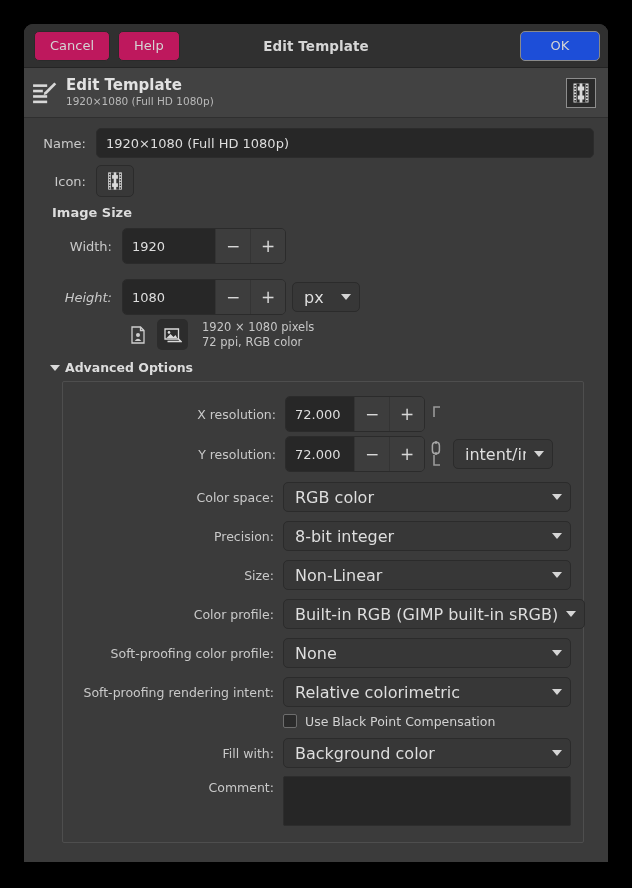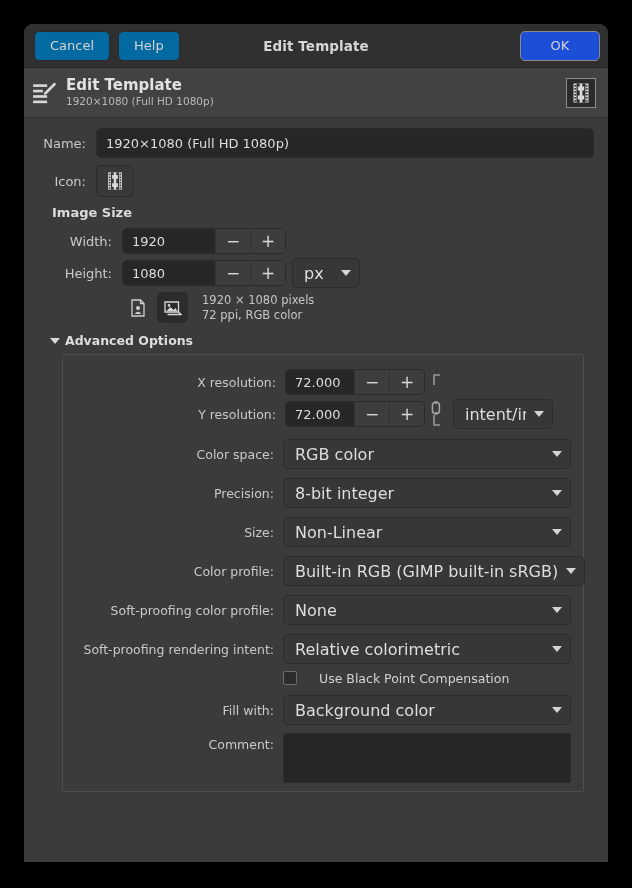--- a/index.html
+++ b/index.html
@@ -39,21 +39,21 @@
     color: #d6d6d6;
     letter-spacing: .1px;
     pointer-events: none;
   }
   .hb-btn {
     position: relative;
     z-index: 2;
     height: 30px;
     padding: 0 15px;
     border-radius: 5px;
-    background: #0369a1;
+    background: #be185d;
     border: 1px solid #2a2a2a;
     color: #d4d4d4;
     font-size: 13px;
     display: flex;
     align-items: center;
     justify-content: center;
     cursor: pointer;
   }
   .hb-btn.cancel { margin-left: 2px; }
   .hb-btn.help { margin-left: 8px; }
@@ -112,21 +112,21 @@
 
   
   .section-title {
     font-size: 13px; font-weight: bold; color: #dcdcdc;
     margin: 8px 0 8px 14px;
   }
 
   
   .spin {
     display: flex; align-items: stretch;
-    height: 26px;
+    height: 36px;
     border-radius: 5px;
     overflow: hidden;
     border: 1px solid #2b2b2b;
   }
   .spin .sv {
     background: #272727;
     color: #dedede;
     font-size: 13px;
     display: flex; align-items: center;
     padding: 0 9px;
@@ -188,38 +188,38 @@
     border-right: 5.5px solid transparent;
     border-top: 6.5px solid #d9d9d9;
     margin-right: 5px;
   }
   .expander .etxt { font-size: 12.5px; font-weight: bold; color: #dcdcdc; }
 
   .frame {
     margin: 0 10px 0 24px;
     border: 1px solid #4e4e4e;
     border-radius: 2px;
-    padding: 14px 12px 8px 12px;
+    padding: 14px 12px 16px 12px;
   }
 
   .arow { display: flex; align-items: center; margin-bottom: 9px; }
   .arow .albl {
     font-size: 12.5px; color: #c9c9c9;
     text-align: right; padding-right: 9px; flex: none;
   }
 
   
   .chain {
     width: 22px; flex: none;
     display: flex; flex-direction: column; align-items: center;
     justify-content: center;
     color: #9a9a9a;
   }
 
-  .checkrow { display: flex; align-items: flex-start; margin: 2px 0 9px 0; gap: 14px; }
+  .checkrow { display: flex; align-items: flex-start; margin: 2px 0 9px 0; }
   .checkbox {
     width: 14px; height: 14px;
     background: #2b2b2b;
     border: 1px solid #6d6d6d;
     border-radius: 2px;
     flex: none;
     cursor: pointer;
   }
   .checklbl { font-size: 12.5px; color: #d2d2d2; margin-left: 8px; }
 
@@ -310,31 +310,31 @@
             <rect x="16.1" y="12" width="1.5" height="1.6"></rect>
             <rect x="16.1" y="15" width="1.5" height="1.6"></rect>
             <rect x="16.1" y="18" width="1.5" height="1.6"></rect>
           </g>
         </svg>
       </div>
     </div>
 
     <div class="section-title">Image Size</div>
 
-    <div class="row" style="margin-bottom:4px;">
+    <div class="row" style="margin-bottom:15px;">
       <div class="lbl" style="width:84px;">Width:</div>
       <div class="spin">
         <div class="sv" style="width:92px;">1920</div>
         <div class="sb">−</div>
         <div class="sb">+</div>
       </div>
     </div>
 
     <div class="row" style="margin-bottom:4px;">
-      <div class="lbl" style="width:84px;">Height:</div>
+      <div class="lbl" style="width:84px;font-style:italic;">Height:</div>
       <div class="spin">
         <div class="sv" style="width:92px;">1080</div>
         <div class="sb">−</div>
         <div class="sb">+</div>
       </div>
       <div class="combo" style="width:68px; margin-left:6px;">
         <span class="ctext">px</span>
         <span class="arrow"></span>
       </div>
     </div>

